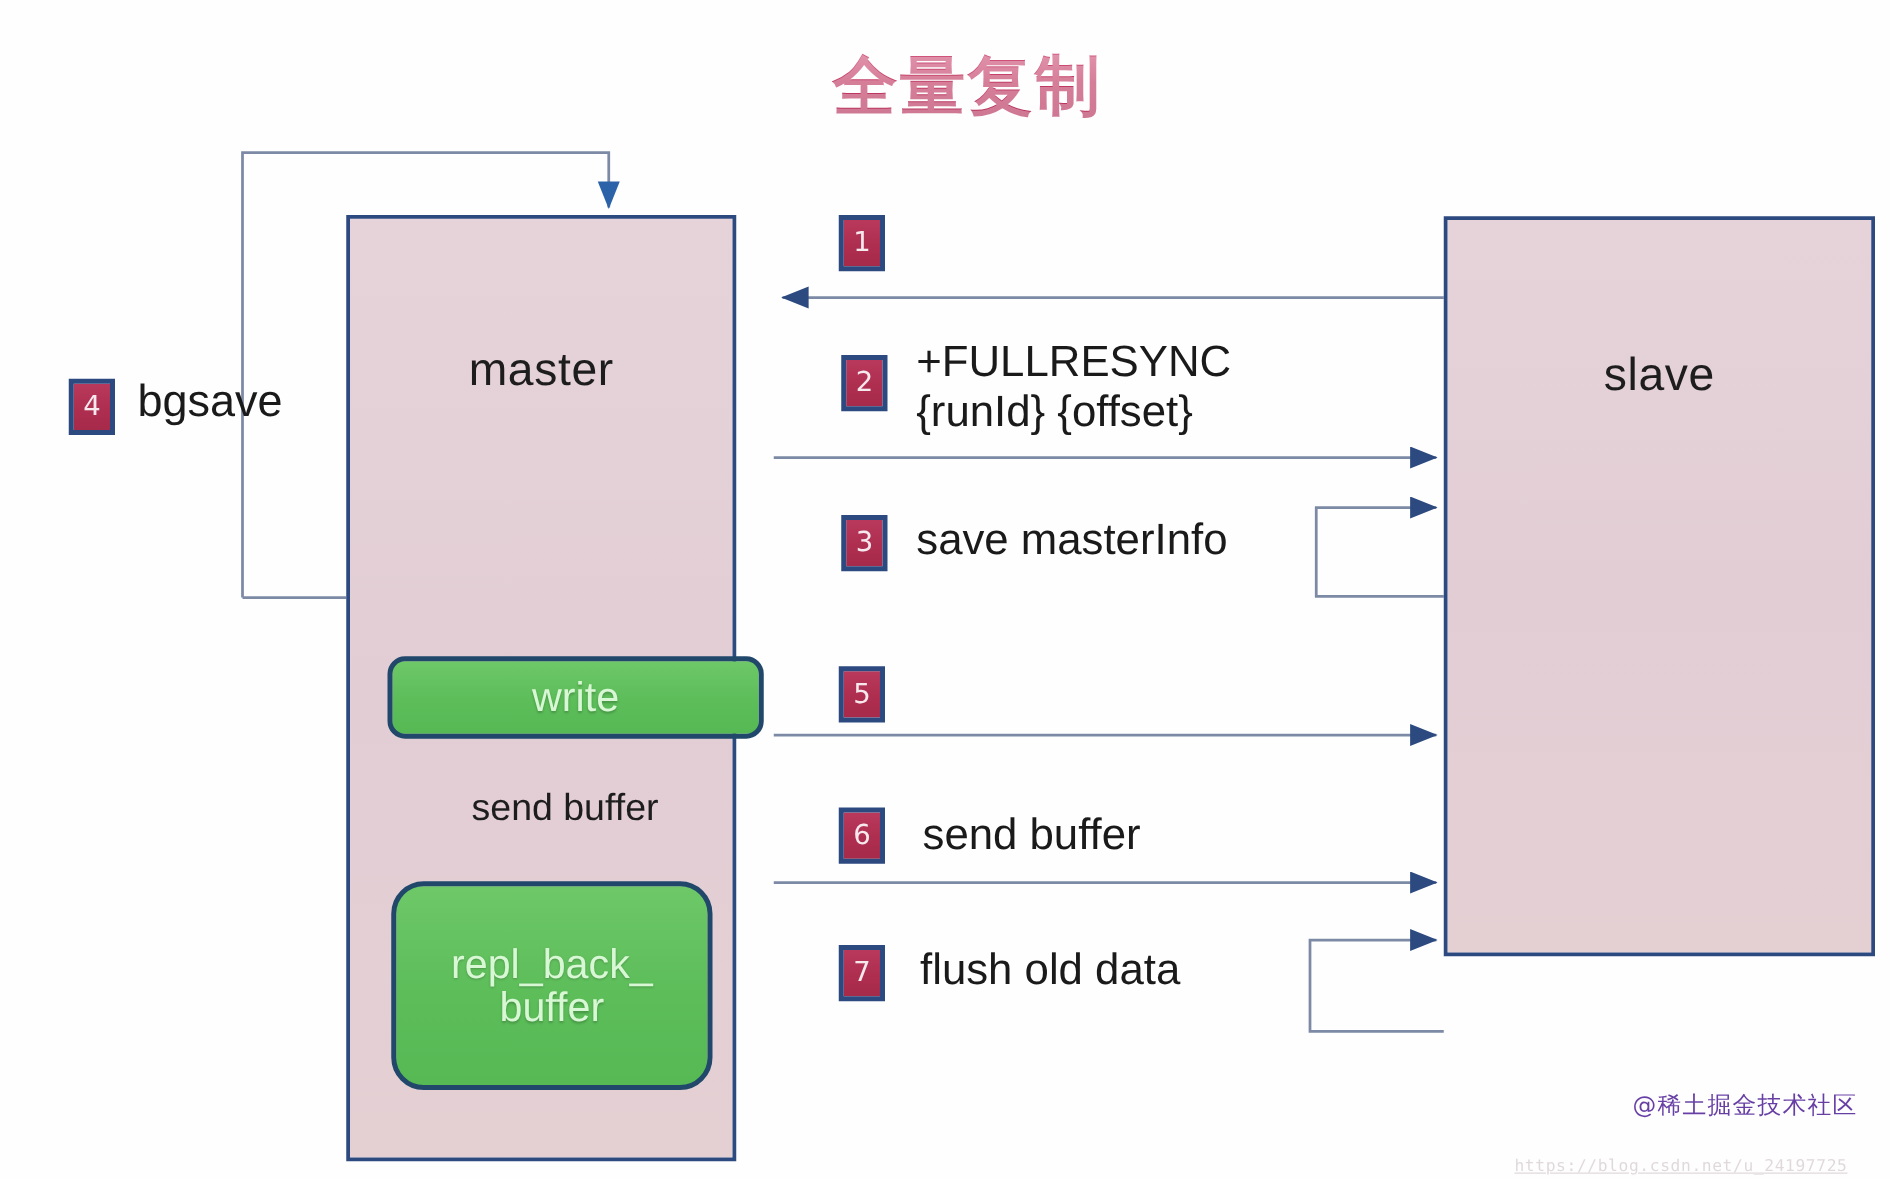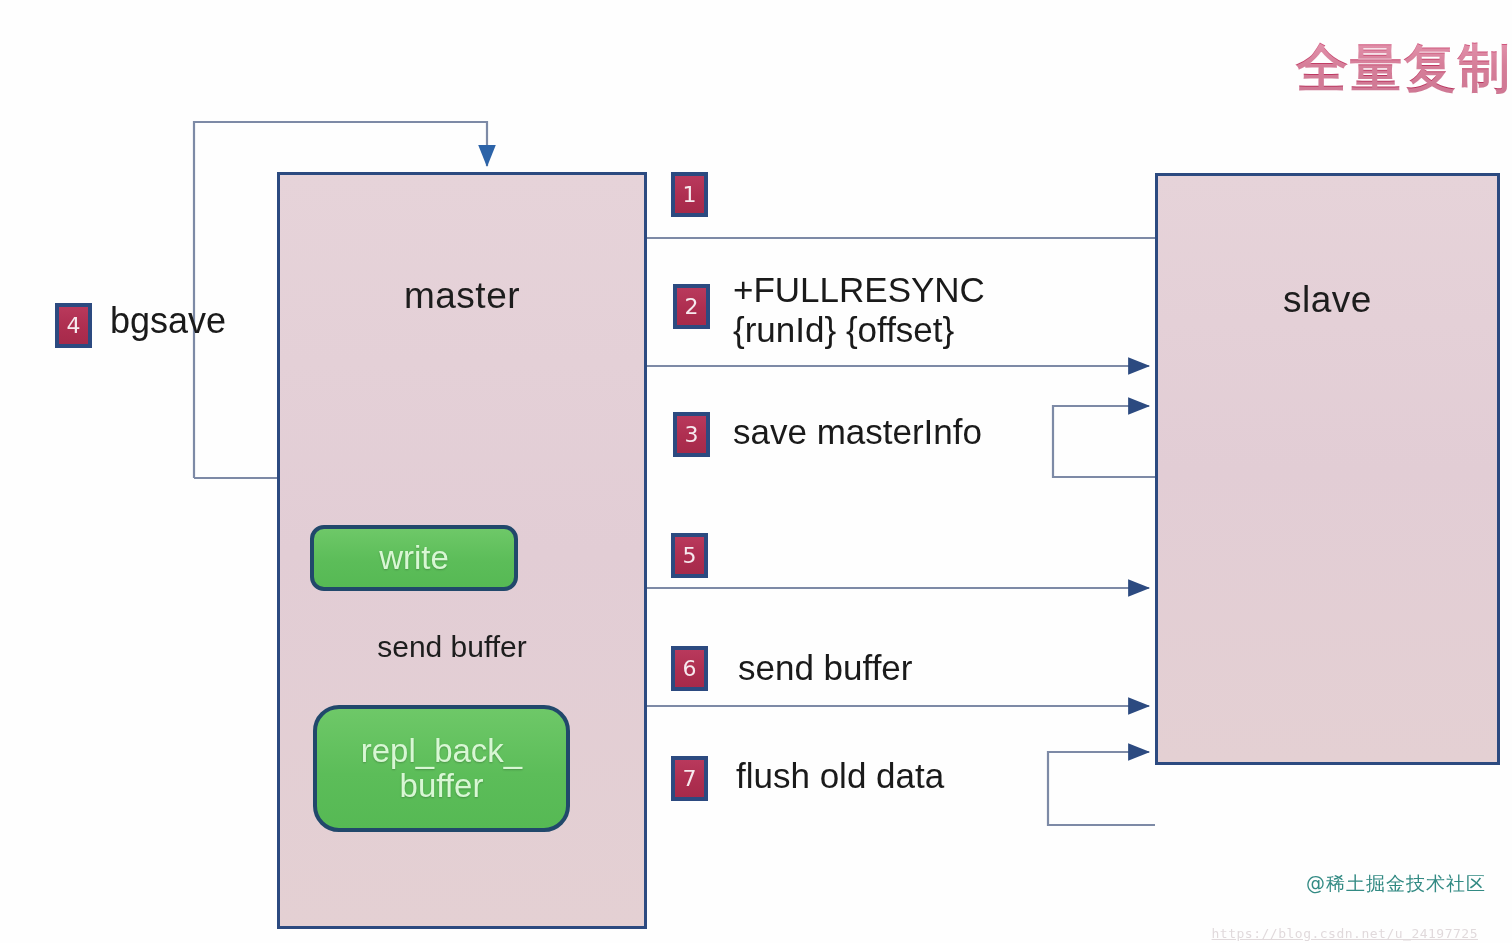--- a/index.html
+++ b/index.html
@@ -6,21 +6,21 @@
   body{
     width:1512px;height:943px;position:relative;overflow:hidden;
     font-family:"Liberation Sans","DejaVu Sans",sans-serif;
     background:#fefefe;
   }
   .canvas{position:absolute;inset:0;}
 
   
   .title{
     position:absolute;left:0;right:0;top:34px;
-    text-align:right;
+    text-align:center;
     font-size:52px;font-weight:bold;
     letter-spacing:2px;
     color:#c2456b;
     background:linear-gradient(180deg,#d86389 0%,#c03a63 45%,#b12c57 100%);
     -webkit-background-clip:text;background-clip:text;
     -webkit-text-fill-color:transparent;
     text-shadow:0 1px 0 rgba(255,255,255,.35);
     font-family:"DejaVu Sans","Liberation Sans",sans-serif;
     padding-left:36px;
   }
@@ -29,40 +29,40 @@
   .node{
     position:absolute;
     background:linear-gradient(180deg,#e6d3d9 0%,#e2cdd5 50%,#e4d0d3 100%);
     border:3px solid #2c4a80;
     box-sizing:border-box;
     display:flex;align-items:flex-start;justify-content:center;
   }
   .node-label{
     font-size:37px;color:#1d1d1d;letter-spacing:.5px;
   }
-  #master-node{left:277px;top:172px;width:370px;height:757px;}
+  #master-node{left:277px;top:172px;width:312px;height:757px;}
   #master-node .node-label{margin-top:100px;}
   #slave-node{left:1155px;top:173px;width:345px;height:592px;}
   #slave-node .node-label{margin-top:103px;}
 
   
   .green-box{
     position:absolute;
     background:linear-gradient(180deg,#6ec868 0%,#5cbd59 55%,#56b954 100%);
     border:4px solid #21486b;
     border-radius:16px;
     color:#d8f7d4;
     display:flex;align-items:center;justify-content:center;
     text-align:center;
     line-height:1.06;
     text-shadow:0 1px 2px rgba(0,0,0,.22);
     box-sizing:border-box;
   }
-  #write-box{left:310px;top:525px;width:208px;height:66px;font-size:33px;border-radius:14px;}
-  #repl-box{left:313px;top:705px;width:257px;height:127px;font-size:33px;border-radius:26px;}
+  #write-box{left:310px;top:525px;width:301px;height:66px;font-size:33px;border-radius:14px;}
+  #repl-box{left:313px;top:705px;width:257px;height:167px;font-size:33px;border-radius:26px;}
 
   
   #send-buffer-label{
     position:absolute;left:337px;top:630px;width:230px;
     font-size:30px;color:#1d1d1d;text-align:center;
   }
 
   
   .badge{
     position:absolute;
@@ -84,21 +84,21 @@
     white-space:pre;
   }
   #bgsave-text{font-size:36px;}
 
   
   svg.arrows{position:absolute;left:0;top:0;width:1512px;height:943px;pointer-events:none;}
 
   
   .watermark{
     position:absolute;right:26px;bottom:46px;
-    font-size:19px;color:#0f766e;letter-spacing:1px;
+    font-size:19px;color:#4c1d95;letter-spacing:1px;
     font-family:"DejaVu Sans","Liberation Sans",sans-serif;
     opacity:.85;
   }
   .watermark2{
     position:absolute;right:34px;bottom:2px;
     font-size:13px;color:#c9bcc0;letter-spacing:.5px;
     font-family:"DejaVu Sans Mono","Liberation Mono",monospace;
     opacity:.55;
     text-decoration:underline;
   }

